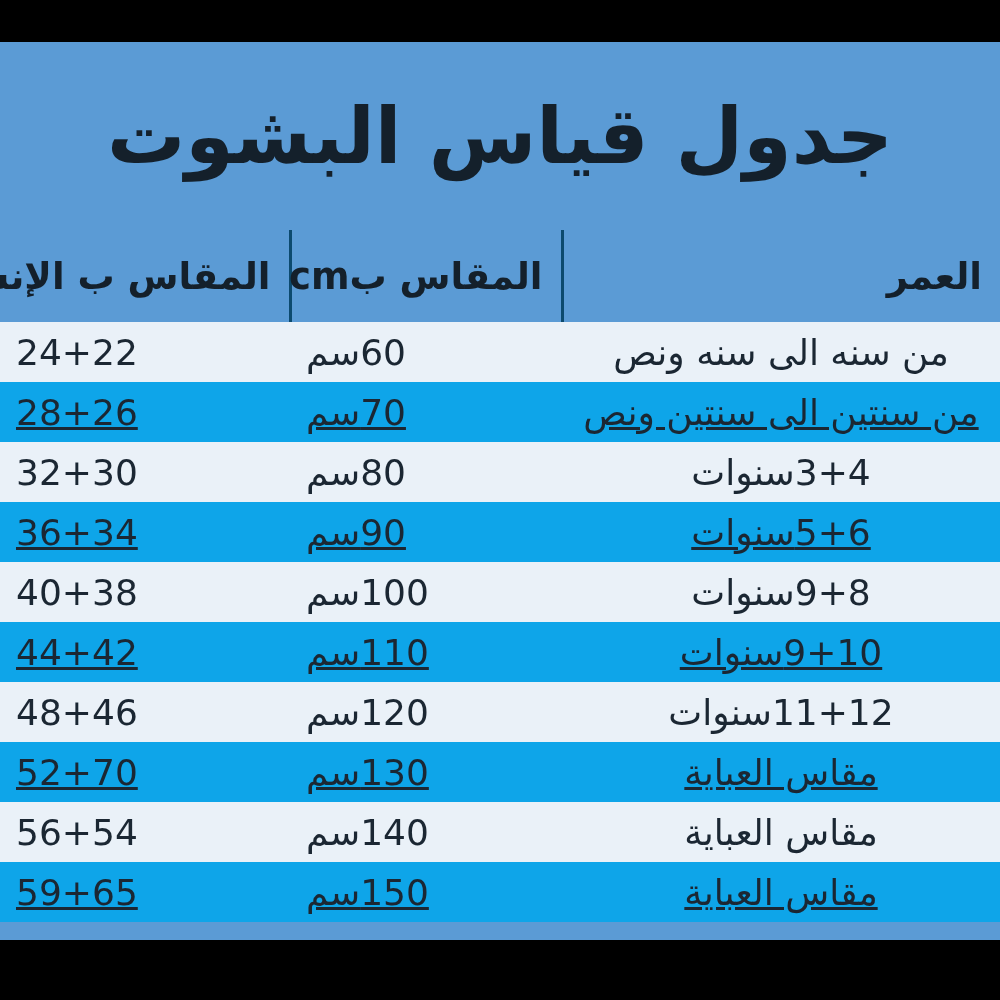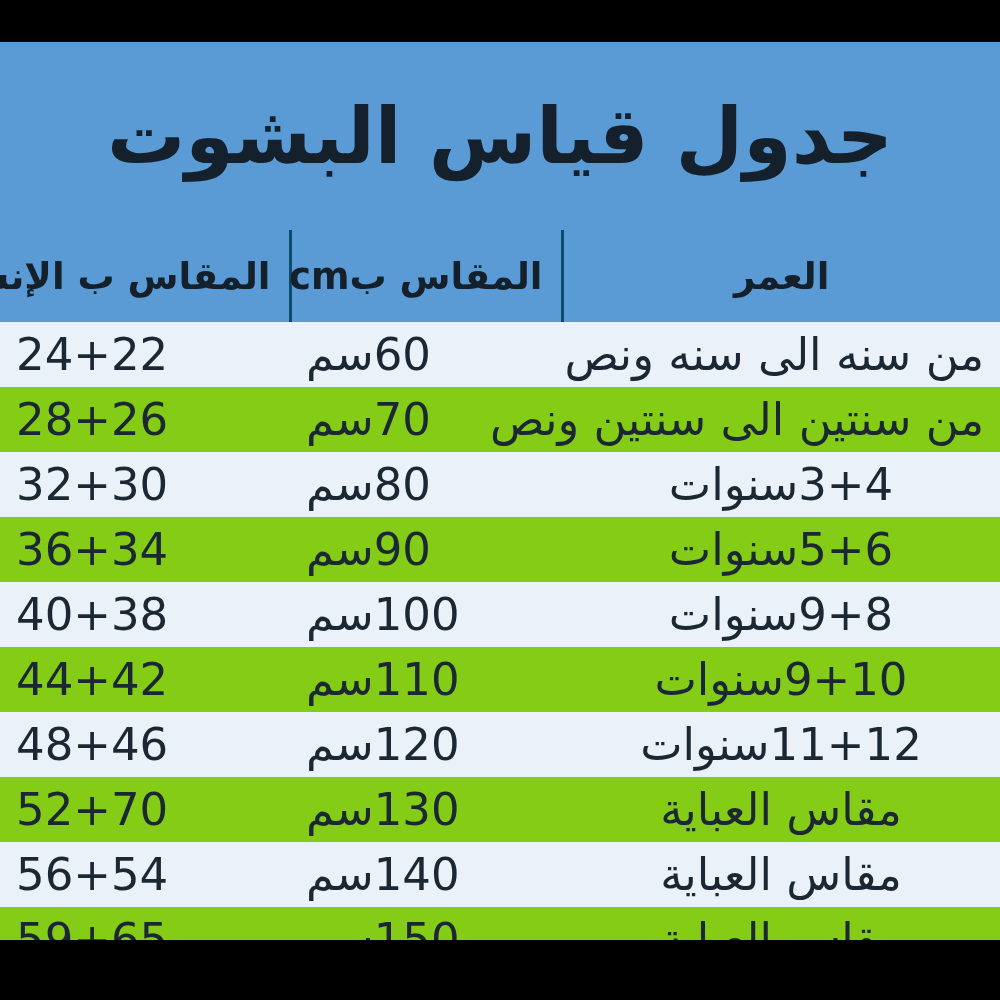--- a/index.html
+++ b/index.html
@@ -69,46 +69,46 @@
     font-weight: bold;
     height: 92px;
     padding: 0 18px;
     vertical-align: middle;
     border-left: 3px solid #0c4a6e;
     border-right: 3px solid #ffffff;
     box-sizing: border-box;
     white-space: nowrap;
   }
   table.size-table thead th.th-age {
-    text-align: center;
+    text-align: right;
     border-right: none;
   }
   table.size-table thead th.th-cm {
     text-align: left;
   }
   table.size-table thead th.th-inch {
     text-align: left;
     border-left: none;
   }
 
   table.size-table tbody td {
     height: 60px;
-    font-size: 45px;
+    font-size: 36px;
     color: #1b2733;
     padding: 6px 16px;
     vertical-align: middle;
     box-sizing: border-box;
     white-space: nowrap;
   }
   table.size-table tbody td.td-age  { text-align: center; }
   table.size-table tbody td.td-cm   { text-align: left; }
   table.size-table tbody td.td-inch { text-align: left; }
 
   table.size-table tbody tr.odd td  { background: #eaf1f8; }
-  table.size-table tbody tr.even td { background: #84cc16; }
+  table.size-table tbody tr.even td { background: #0ea5e9; text-decoration: underline; }
 </style>
 </head>
 <body>
 
 <div id="page">
   <div class="sheet">
 
     <div class="title-band">
       <div class="title">جدول قياس البشوت</div>
     </div>

